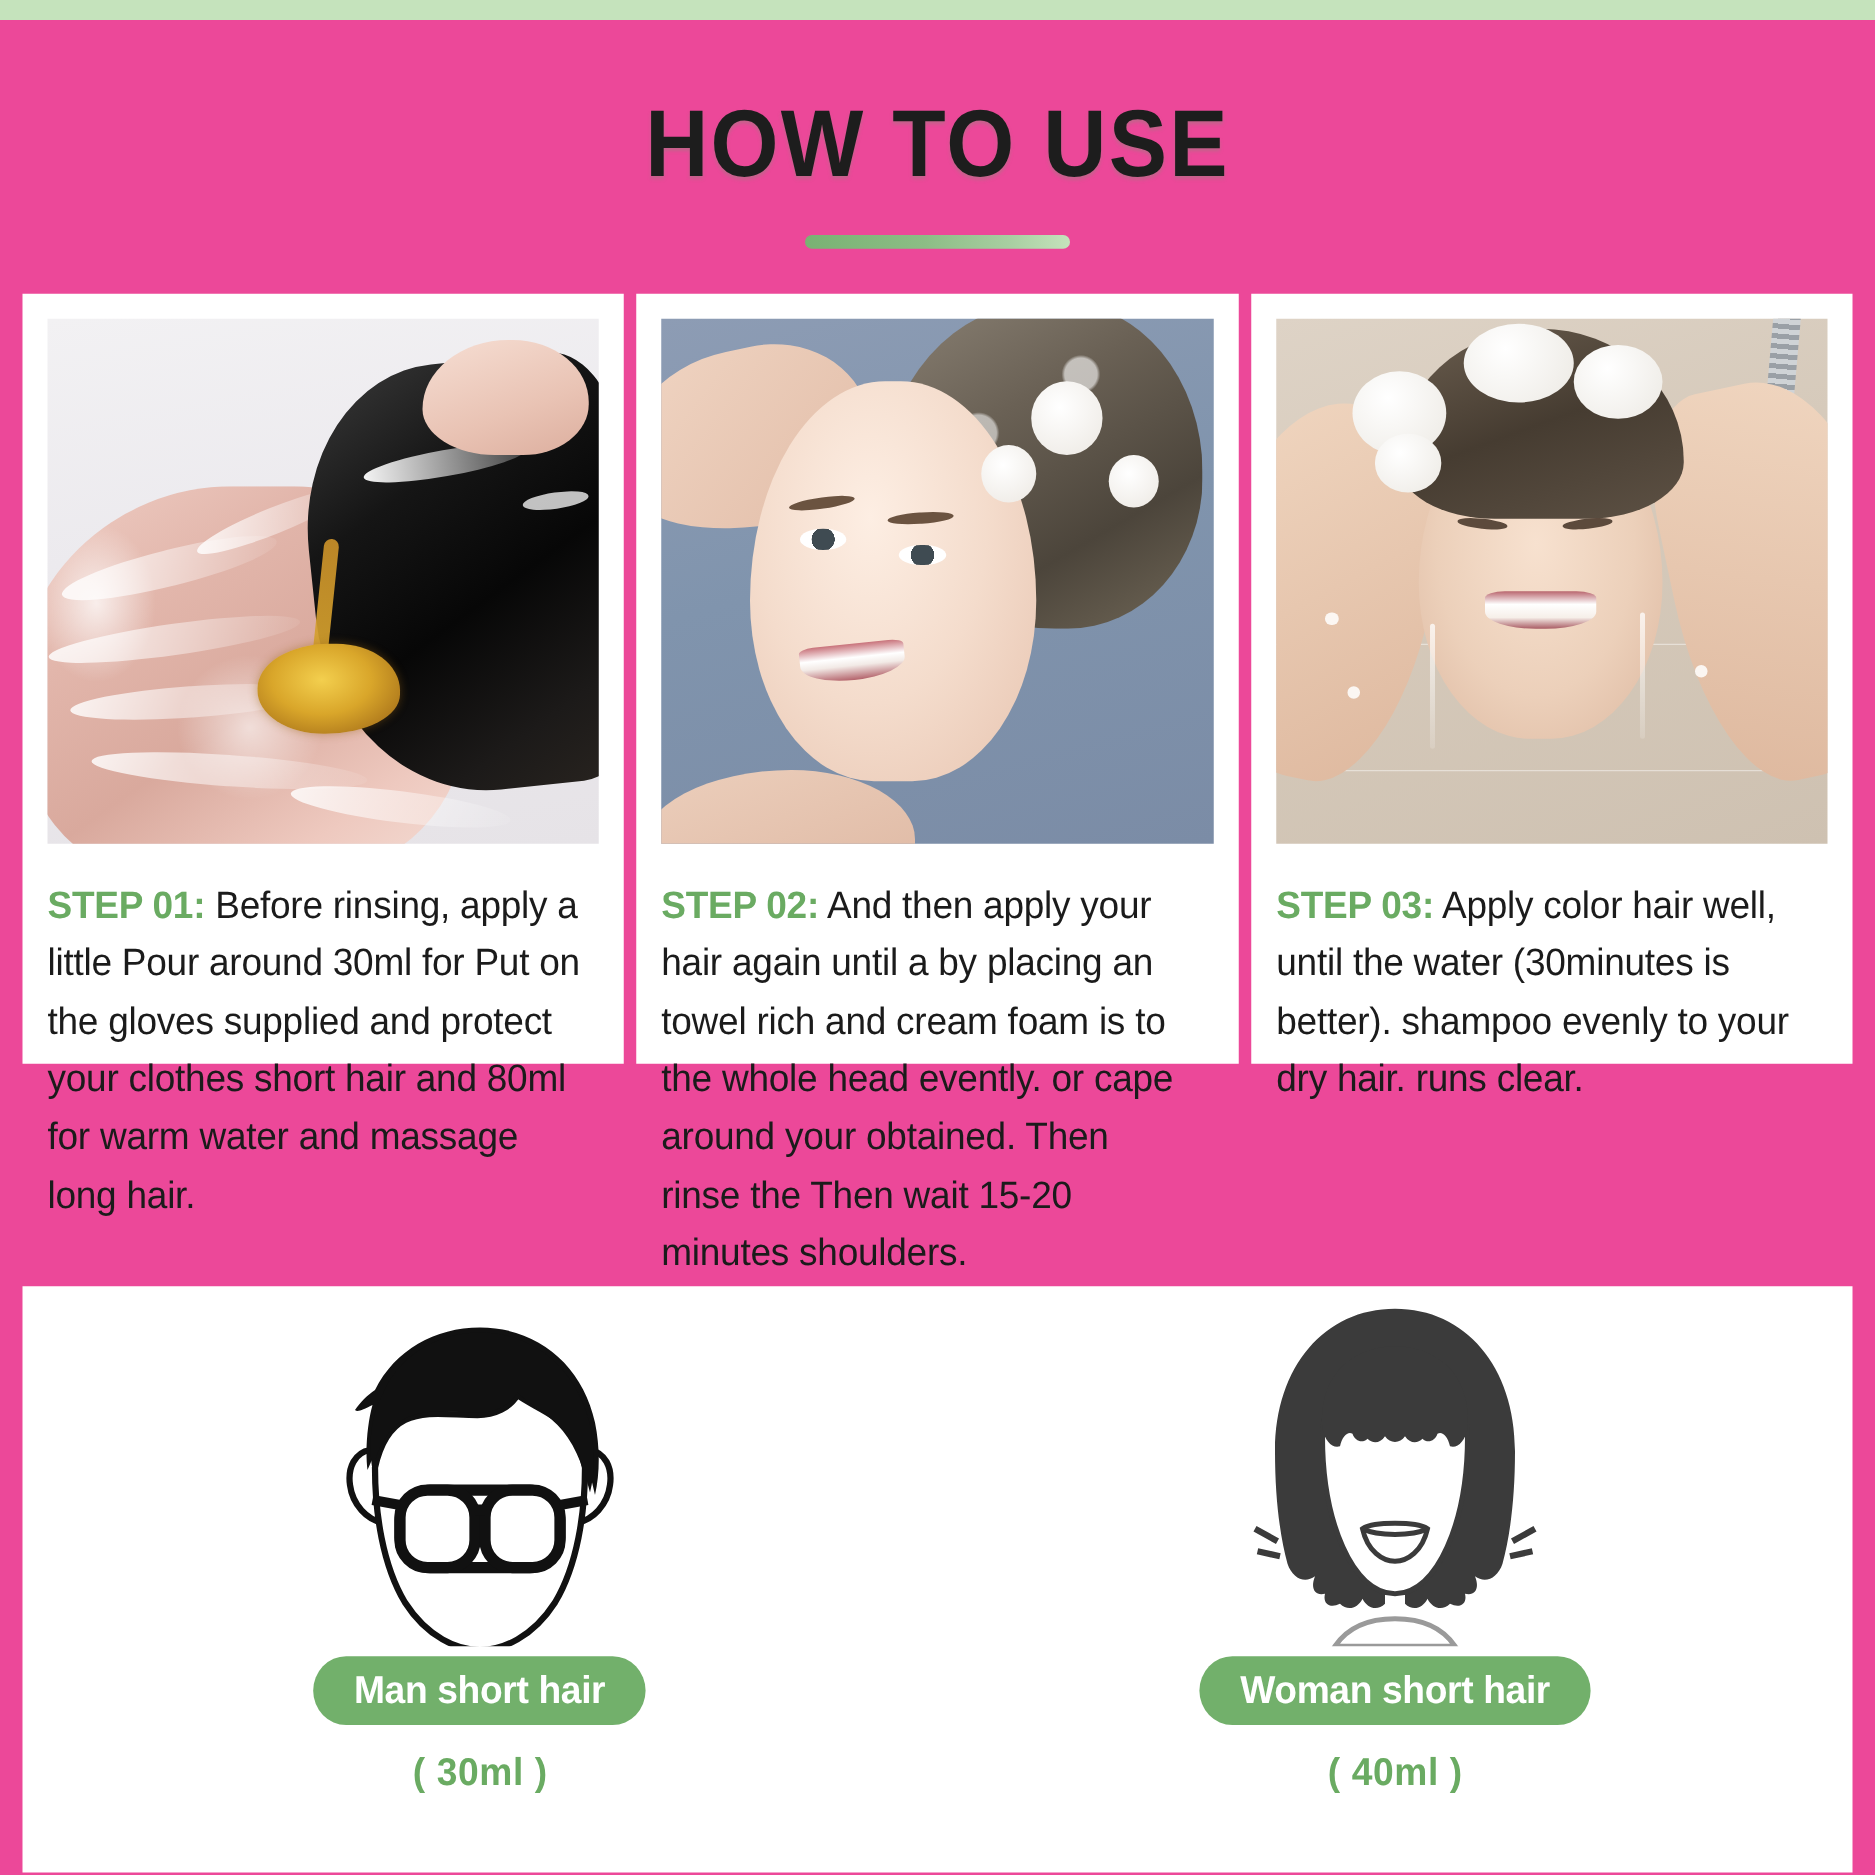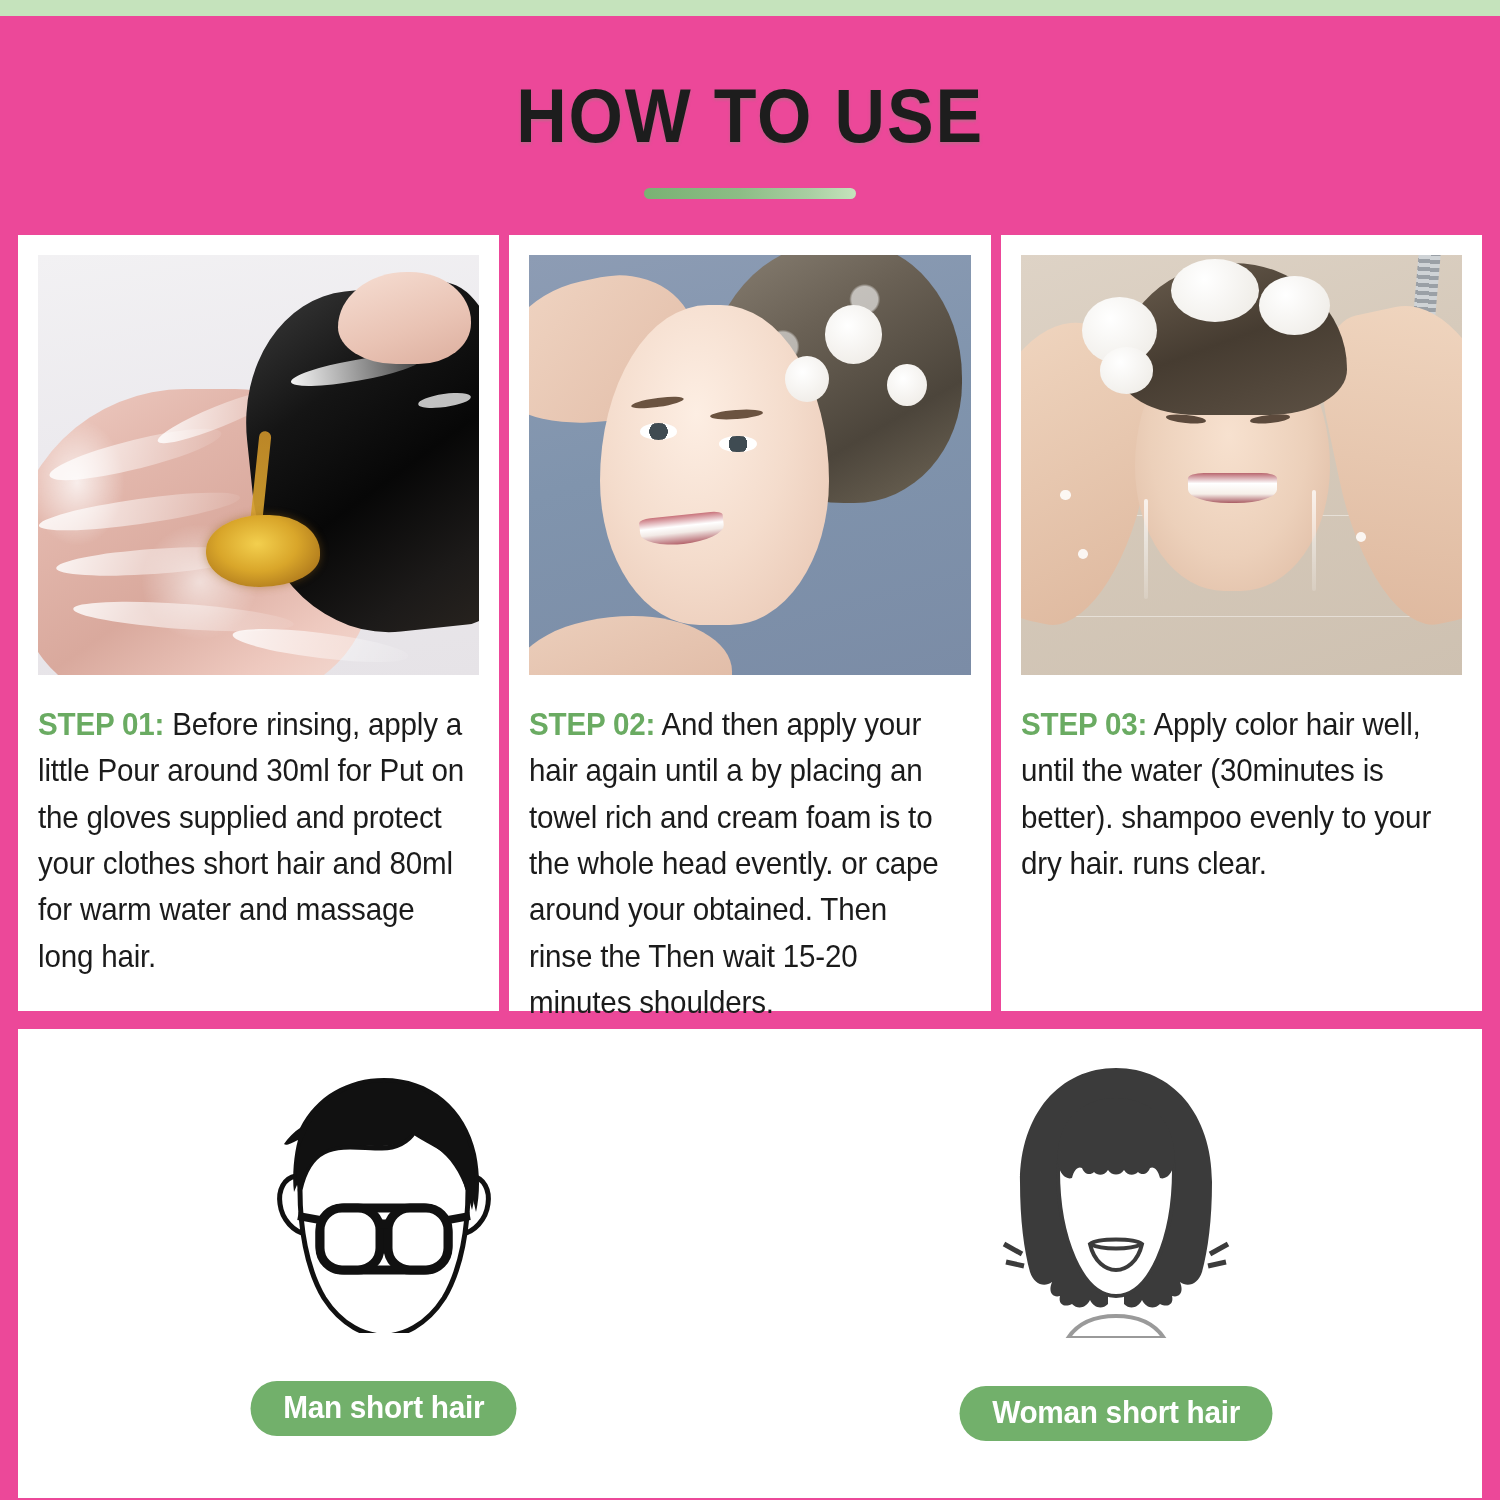--- a/index.html
+++ b/index.html
@@ -48,21 +48,21 @@
     border-radius: 6px;
     background: linear-gradient(to right, #79b273 0%, #8cbd85 45%, #a9cfa2 78%, #c5e3bc 100%);
   }
 
   
   .steps-row {
     position: absolute;
     top: 219px;
     left: 18px;
     width: 1464px;
-    height: 776px;
+    height: 616px;
     display: flex;
     gap: 10px;
   }
   .step-card {
     flex: 1 1 0;
     background: #ffffff;
     display: flex;
     flex-direction: column;
     padding: 20px 20px 14px 20px;
     box-sizing: border-box;
@@ -277,23 +277,22 @@
     height: 469px;
     background: #ffffff;
     display: flex;
   }
   .hair-col {
     flex: 1 1 0;
     display: flex;
     flex-direction: column;
     align-items: center;
     justify-content: flex-start;
-    padding-top: 29px;
+    padding-top: 8px;
     box-sizing: border-box;
-    gap: 40px;
   }
   .icon-box {
     height: 280px;
     display: flex;
     align-items: flex-end;
     justify-content: center;
   }
   .pill {
     margin-top: 8px;
     background: #72b06b;

